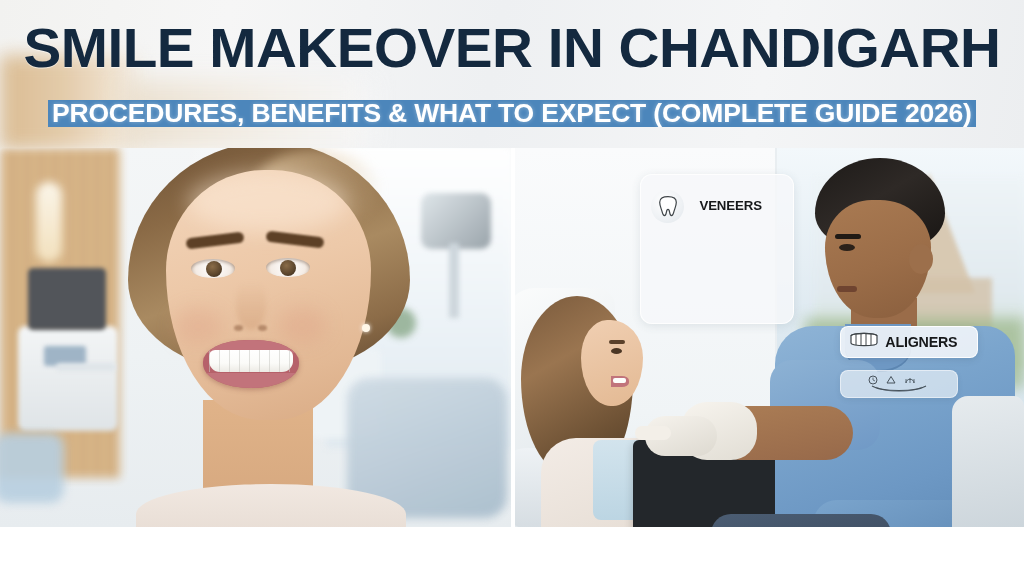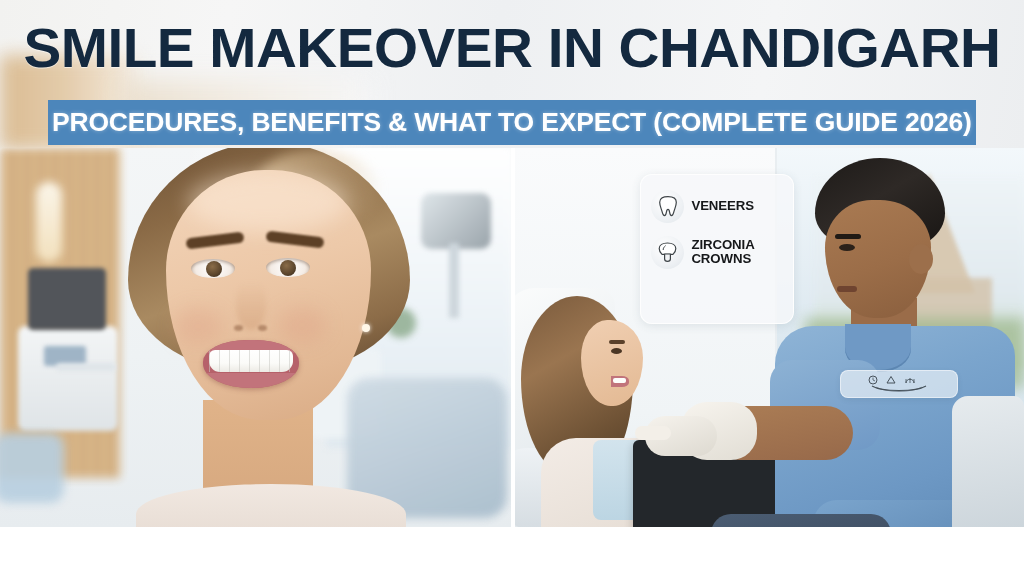--- a/index.html
+++ b/index.html
@@ -34,21 +34,21 @@
     font-size:55px;
     line-height:60px;
     letter-spacing:-0.5px;
     color:#14293f;
     transform:scaleX(1.03);
     text-shadow:0 1px 0 rgba(255,255,255,.55);
     z-index:3;
     white-space:nowrap;
   }
   .subbanner{
-    position:absolute;left:48px;top:100px;width:928px;height:45px;
+    position:absolute;left:48px;top:100px;width:928px;height:27px;
     background:#4c86bb;
     z-index:3;
     display:flex;align-items:center;justify-content:center;
   }
   .subbanner-text{
     font-family:"Liberation Sans", sans-serif;
     font-weight:bold;
     font-size:26px;
     letter-spacing:-0.2px;
     color:#ffffff;
@@ -216,21 +216,21 @@
   
   .proc-panel{
     position:absolute;left:125px;top:26px;width:152px;height:140px;
     background:rgba(246,248,250,.80);
     border:1px solid rgba(255,255,255,.85);
     border-radius:12px;
     box-shadow:0 2px 10px rgba(60,80,100,.12);
     padding:8px 0 0 0;
     z-index:8;
   }
-  .proc-row{display:flex;align-items:center;gap:8px;padding:3px 0 3px 10px;height:40px;}
+  .proc-row{display:flex;align-items:center;gap:16px;padding:3px 0 3px 10px;height:40px;}
   .proc-icon{
     width:33px;height:33px;border-radius:50%;
     background:radial-gradient(circle at 40% 35%,#ffffff 0%,#eef1f4 60%,#dfe5ea 100%);
     display:flex;align-items:center;justify-content:center;flex:0 0 33px;
   }
   .proc-label{
     font-family:"Liberation Sans", sans-serif;
     font-weight:bold;font-size:13px;line-height:14px;color:#16181a;
     letter-spacing:-0.1px;transform:scaleX(1.02);
   }
@@ -379,34 +379,33 @@
 
         <div class="proc-row">
           <span class="proc-icon">
             <svg width="20" height="22" viewBox="0 0 20 22">
               <path d="M10 1.6 C5.4 1.6 1.7 3.1 1.7 7.2 C1.7 11 3.4 13.6 4.3 17.4 C4.9 19.8 5.5 20.6 6.5 20.6 C7.7 20.6 8.1 19.2 8.4 17.2 C8.7 15.4 9.1 14.4 10 14.4 C10.9 14.4 11.3 15.4 11.6 17.2 C11.9 19.2 12.3 20.6 13.5 20.6 C14.5 20.6 15.1 19.8 15.7 17.4 C16.6 13.6 18.3 11 18.3 7.2 C18.3 3.1 14.6 1.6 10 1.6 Z" fill="#ffffff" stroke="#3e4448" stroke-width="1.2" stroke-linejoin="round"></path>
             </svg>
           </span>
           <span class="proc-label">VENEERS</span>
         </div>
 
-        <div class="proc-row">
-          <span class="proc-icon">
-            <svg width="21" height="22" viewBox="0 0 21 22">
-              <path d="M10.5 2 C5.8 2 2.2 4 2.2 7.6 C2.2 10.4 3.6 12.2 5 13.4 L16 13.4 C17.4 12.2 18.8 10.4 18.8 7.6 C18.8 4 15.2 2 10.5 2 Z" fill="#ffffff" stroke="#3e4448" stroke-width="1.2" stroke-linejoin="round"></path>
-              <path d="M7.6 13 L7.6 18 C7.6 19.6 8.8 20.4 10.5 20.4 C12.2 20.4 13.4 19.6 13.4 18 L13.4 13 Z" fill="#f2f4f6" stroke="#3e4448" stroke-width="1.2" stroke-linejoin="round"></path>
-              <path d="M8.6 4.6 C7 6 6 7.4 6.2 9" stroke="#3e4448" stroke-width="1" fill="none"></path>
-            </svg>
-          </span>
-          <span class="proc-label" style="white-space:pre-line">ZIRCONIA
-CROWNS</span>
-        </div>
 
       </div>
 
+      <div class="aligner-pill">
+        <span>
+          <svg width="30" height="20" viewBox="0 0 30 20">
+            <path d="M2 6 C2 2.5, 28 2.5, 28 6 L28 13 C28 16.5, 2 16.5, 2 13 Z" fill="#ffffff" stroke="#3e4448" stroke-width="1.2"></path>
+            <path d="M7 4 L7 15 M12 3.3 L12 15.6 M17 3.3 L17 15.6 M22 4 L22 15" stroke="#3e4448" stroke-width="1"></path>
+            <path d="M2 6 C2 2.5, 28 2.5, 28 6" stroke="#3e4448" stroke-width="1.2" fill="none"></path>
+          </svg>
+        </span>
+        <span class="aligner-label">ALIGNERS</span>
+      </div>
 
       <div class="mini-pill">
         <svg width="78" height="18" viewBox="0 0 78 18">
           <circle cx="13" cy="5" r="4" fill="none" stroke="#3e4448" stroke-width="1"></circle>
           <path d="M13 2.5 L13 5 L15 6" stroke="#3e4448" stroke-width=".8" fill="none"></path>
           <path d="M31 1.5 L35 8 L27 8 Z" fill="none" stroke="#3e4448" stroke-width="1"></path>
           <path d="M46 8 C46 3, 54 3, 54 8" fill="none" stroke="#3e4448" stroke-width="1"></path>
           <path d="M46 8 L46 4 M50 8 L50 3 M54 8 L54 4" stroke="#3e4448" stroke-width=".8"></path>
           <path d="M12 11 C 22 17, 56 17, 66 11" fill="none" stroke="#3e4448" stroke-width="1.1"></path>
           <path d="M16 12.2 C 26 17.6, 52 17.6, 62 12.2" fill="none" stroke="#3e4448" stroke-width=".7"></path>

